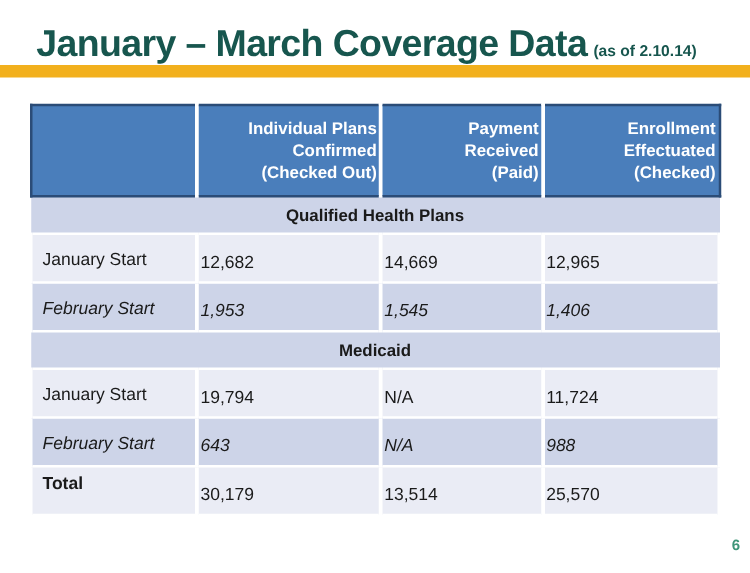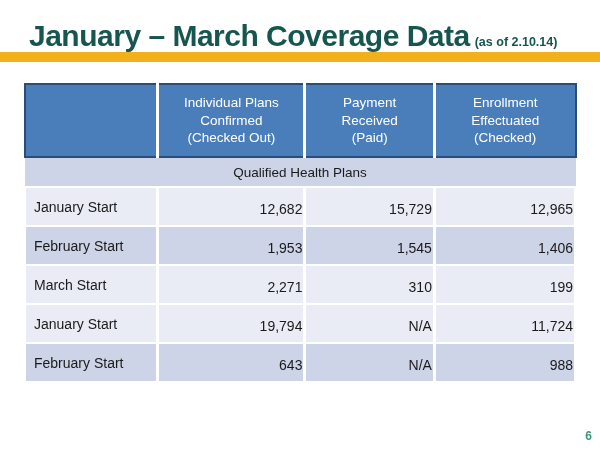--- a/index.html
+++ b/index.html
@@ -43,58 +43,58 @@
     table-layout: fixed;
     color: var(--body-text, #1A1A1A);
   }
   col.c0 { width: 24.2%; }
   col.c1 { width: 26.7%; }
   col.c2 { width: 23.5%; }
   col.c3 { width: 25.6%; }
   table.coverage th {
     background: var(--header-bg, #4A7EBB);
     color: #ffffff;
-    font-weight: 400;
+    font-weight: 700;
     font-size: 13.5px;
     line-height: 1.3;
-    text-align: center;
+    text-align: right;
     vertical-align: middle;
     white-space: pre-line;
     height: 71px;
     padding: 0 2px;
     border-top: 2px solid var(--header-border, #2B4C77);
     border-bottom: 2px solid var(--header-border, #2B4C77);
     border-left: 3px solid #ffffff;
     border-right: 3px solid #ffffff;
   }
   table.coverage th:first-child { border-left: 2px solid var(--header-border, #2B4C77); }
   table.coverage th:last-child  { border-right: 2px solid var(--header-border, #2B4C77); }
   tr.row-section td {
     background: var(--band-medium, #CDD4E8);
-    font-weight: 400;
+    font-weight: 700;
     font-size: 13.5px;
     text-align: center;
     vertical-align: middle;
     height: 26px;
     border-top: 2px solid #ffffff;
     border-bottom: 2px solid #ffffff;
   }
   tr.row-data td {
     font-size: 14px;
     vertical-align: middle;
     height: 30px;
     border-top: 2px solid #ffffff;
     border-bottom: 2px solid #ffffff;
     border-left: 3px solid #ffffff;
     border-right: 3px solid #ffffff;
   }
   tr.band-l td { background: var(--band-light, #EAECF5); margin-top: 44px; }
-  tr.band-m td { background: var(--band-medium, #CDD4E8); }
+  tr.band-m td { background: var(--band-medium, #CDD4E8); font-style: italic; }
   tr.row-data td.label { text-align: left; padding-left: 8px; }
-  tr.row-data td.val   { text-align: right; padding-top: 6px; }
+  tr.row-data td.val   { text-align: left; padding-top: 6px; }
   tr.row-total td.label { font-weight: 700; padding-top: 0; vertical-align: top; padding-top: 4px; }
   .page-number {
     position: absolute;
     right: 8px; top: 429px;
     font-size: 12px;
     font-weight: 700;
     color: var(--page-number, #3F9679);
   }
 </style>
 </head>
@@ -127,45 +127,48 @@
 (Checked)</th>
       </tr>
     </thead>
     <tbody>
       <tr class="row-section">
         <td colspan="4">Qualified Health Plans</td>
       </tr>
       <tr class="row-data band-l">
         <td class="label">January Start</td>
         <td class="val">12,682</td>
-        <td class="val">15,729</td>
+        <td class="val">14,669</td>
         <td class="val">12,965</td>
       </tr>
       <tr class="row-data band-m">
         <td class="label">February Start</td>
         <td class="val">1,953</td>
         <td class="val">1,545</td>
         <td class="val">1,406</td>
       </tr>
-      <tr class="row-data band-l">
-        <td class="label">March Start</td>
-        <td class="val">2,271</td>
-        <td class="val">310</td>
-        <td class="val">199</td>
+      <tr class="row-section">
+        <td colspan="4">Medicaid</td>
       </tr>
       <tr class="row-data band-l">
         <td class="label">January Start</td>
         <td class="val">19,794</td>
         <td class="val">N/A</td>
         <td class="val">11,724</td>
       </tr>
       <tr class="row-data band-m">
         <td class="label">February Start</td>
         <td class="val">643</td>
         <td class="val">N/A</td>
         <td class="val">988</td>
       </tr>
+      <tr class="row-data row-total band-l">
+        <td class="label">Total</td>
+        <td class="val">30,179</td>
+        <td class="val">13,514</td>
+        <td class="val">25,570</td>
+      </tr>
     </tbody>
   </table>
 
   <div class="page-number">6</div>
 
 </div>
 
 </body></html>

